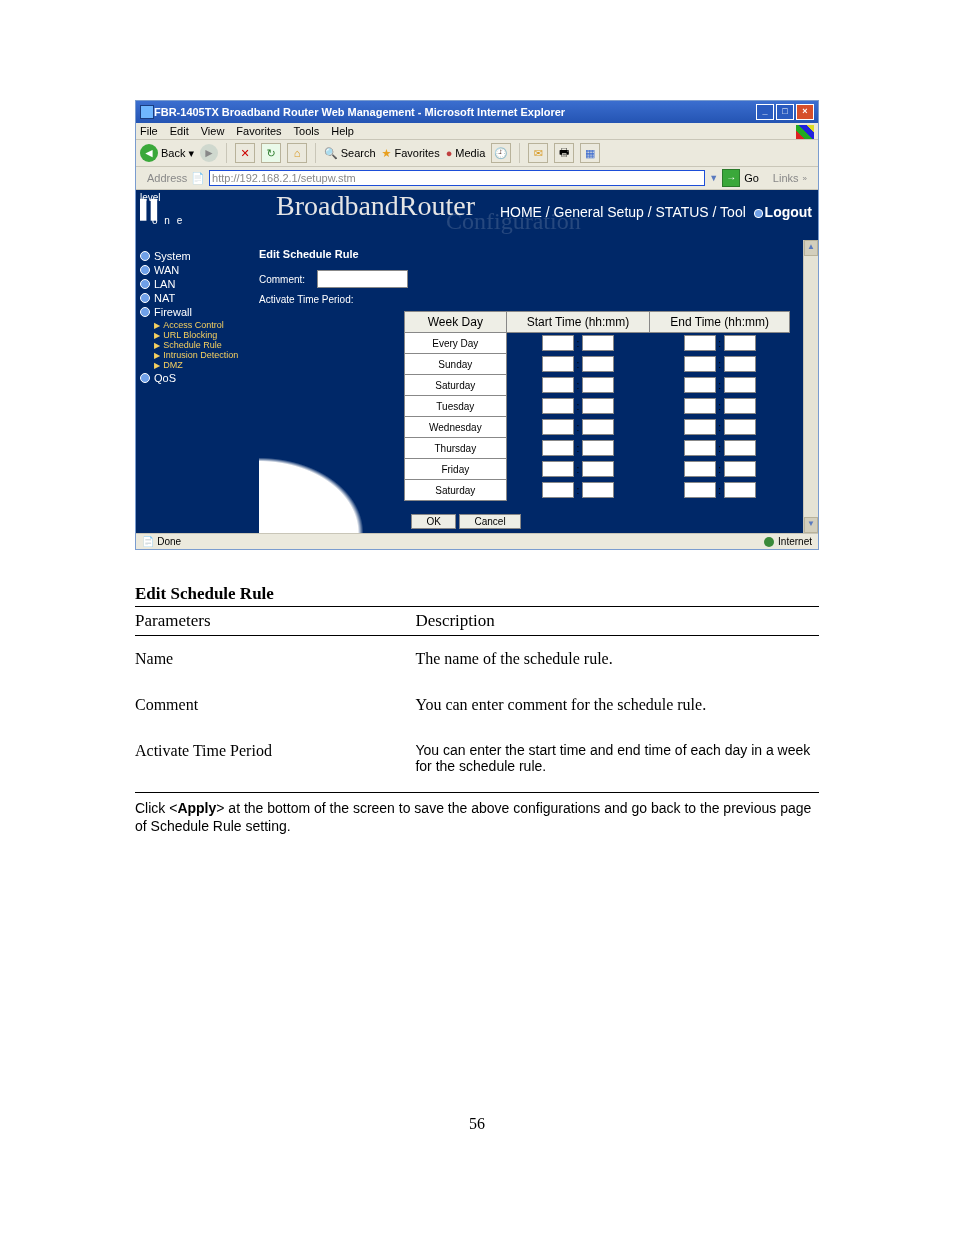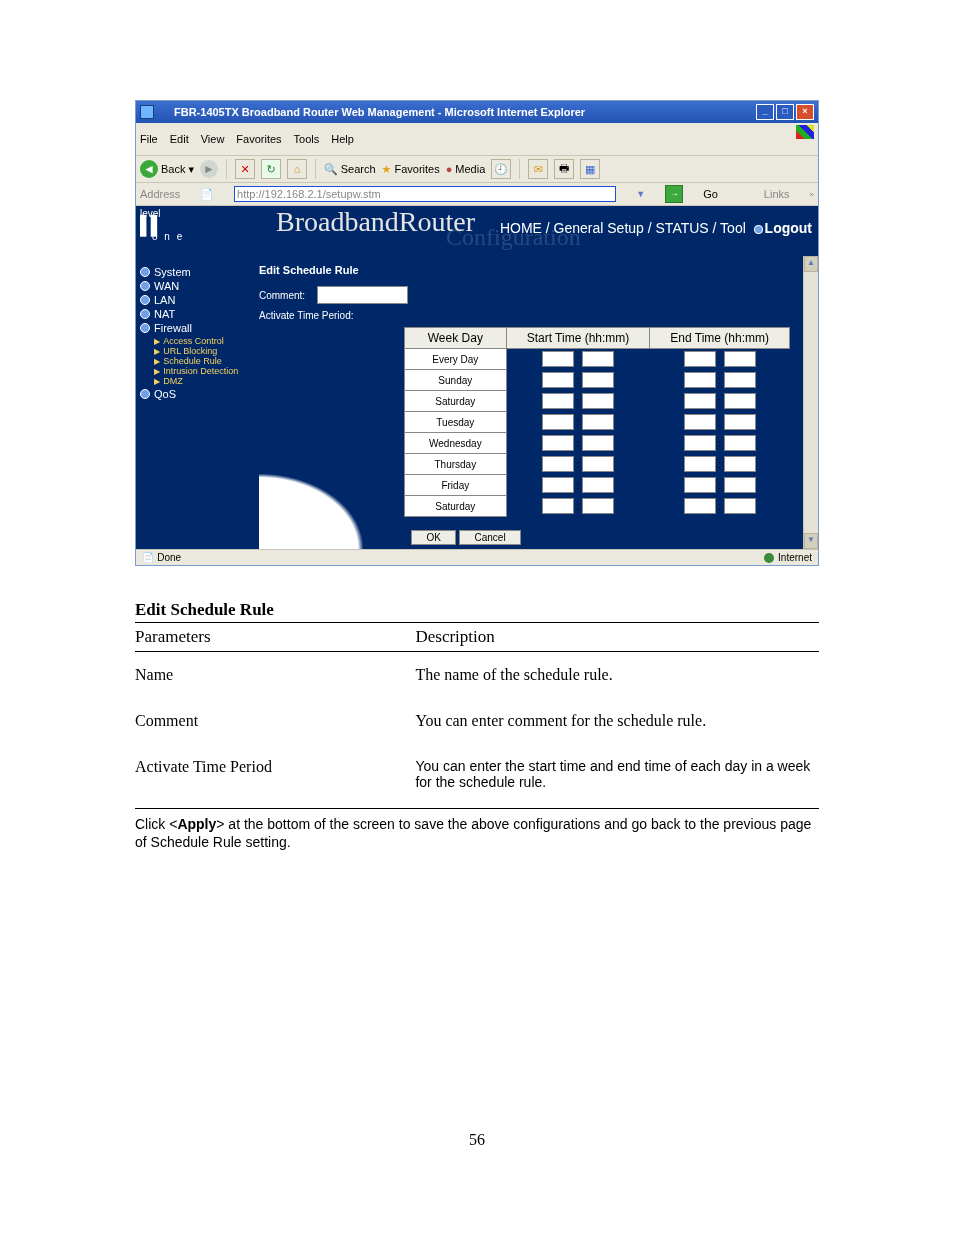--- a/index.html
+++ b/index.html
@@ -21,32 +21,32 @@
   .title-bar {
     background: linear-gradient(#3b6ecf, #2454b3);
     color: #fff;
     font-size: 11px;
     font-weight: bold;
     padding: 3px 4px;
     display: flex;
     align-items: center;
     justify-content: space-between;
   }
-  .title-bar .left { display:flex; align-items:center; gap:20px; }
+  .title-bar .left { display:flex; align-items:center; gap:0; }
   .title-bar .icon-ie { width:12px;height:12px;background:#6fb6ff;border:1px solid #1a3c80;display:inline-block;}
   .window-controls { display:flex; gap:2px; }
   .wc-btn { width:16px;height:14px;border:1px solid #fff;font-size:9px;line-height:12px;text-align:center;color:#fff;}
   .wc-btn.min{background:#2a5bbf;}
   .wc-btn.max{background:#2a5bbf;}
   .wc-btn.close{background:#d64f2a;}
   .menu-bar {
     background:#ebe9dd;
     border-bottom:1px solid #c9c6b8;
     font-size:11px;
-    padding:10px 4px;
+    padding:2px 4px;
     display:flex;
     gap:12px;
     color:#000;
     position:relative;
   }
   .menu-bar .winflag {
     position:absolute; right:4px; top:2px; width:18px;height:14px;
     background: linear-gradient(45deg,#d22 25%, #2a2 25%, #2a2 50%, #22d 50%, #22d 75%, #dd2 75%);
   }
   .toolbar {
@@ -66,24 +66,24 @@
   .tb-sq.stop{color:#c00;}
   .tb-sq.refresh{color:#2a7a2a;background:#eafaea;}
   .tb-sq.home{color:#d89820;}
   .tb-sep{width:1px;height:20px;background:#c9c6b8;margin:0 2px;}
   .tb-search{color:#000;}
   .tb-star{color:#e8a020;}
   .tb-media{color:#c04040;}
   .address-bar {
     background:#ebe9dd;
     border-bottom:1px solid #c9c6b8;
-    padding:2px 4px;
+    padding:2px 11px;
     display:flex;
     align-items:center;
-    gap:20px;
+    gap:4px;
     font-size:11px;
   }
   .address-bar .lbl{color:#888;}
   .address-bar input{flex:1;border:1px solid #1d4ed8;font-size:11px;padding:1px 2px;color:#888;}
   .go-btn{width:16px;height:16px;background:#3aa83a;color:#fff;border:1px solid #2a7a2a;text-align:center;line-height:14px;font-size:10px;}
   .address-bar .links{color:#888;}
 
   
   .router-page { position:relative; background:#002868; color:#fff; }
   .router-header { position:relative; height:50px; background:#002868; }

